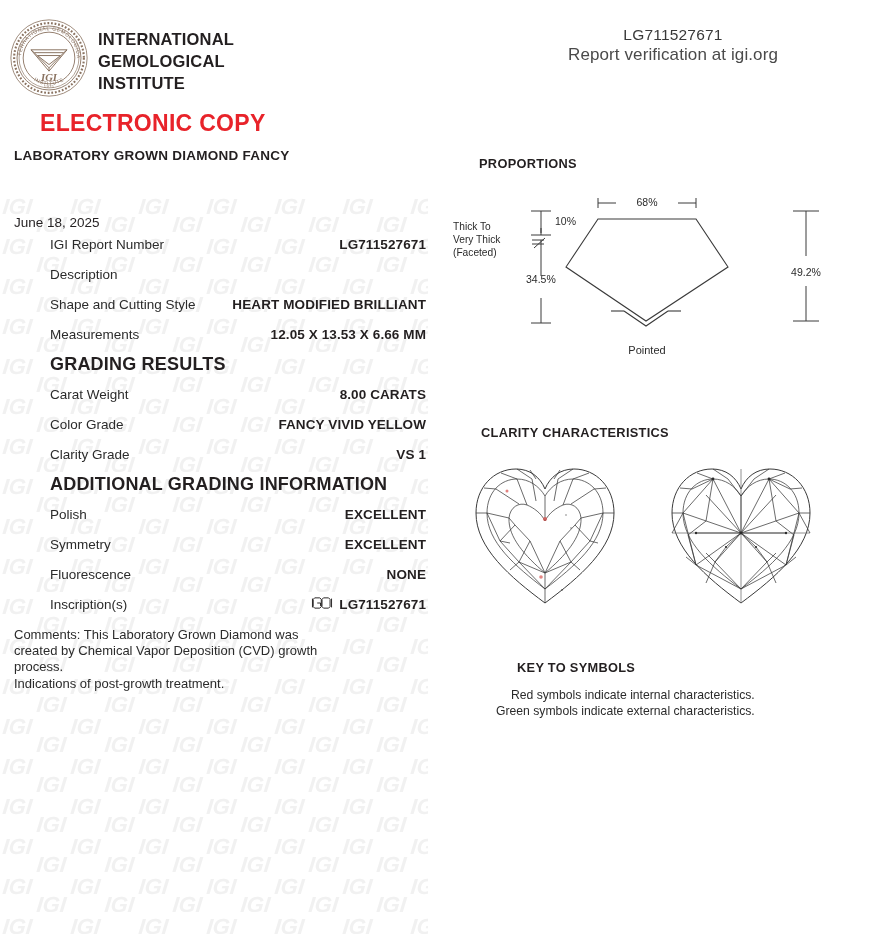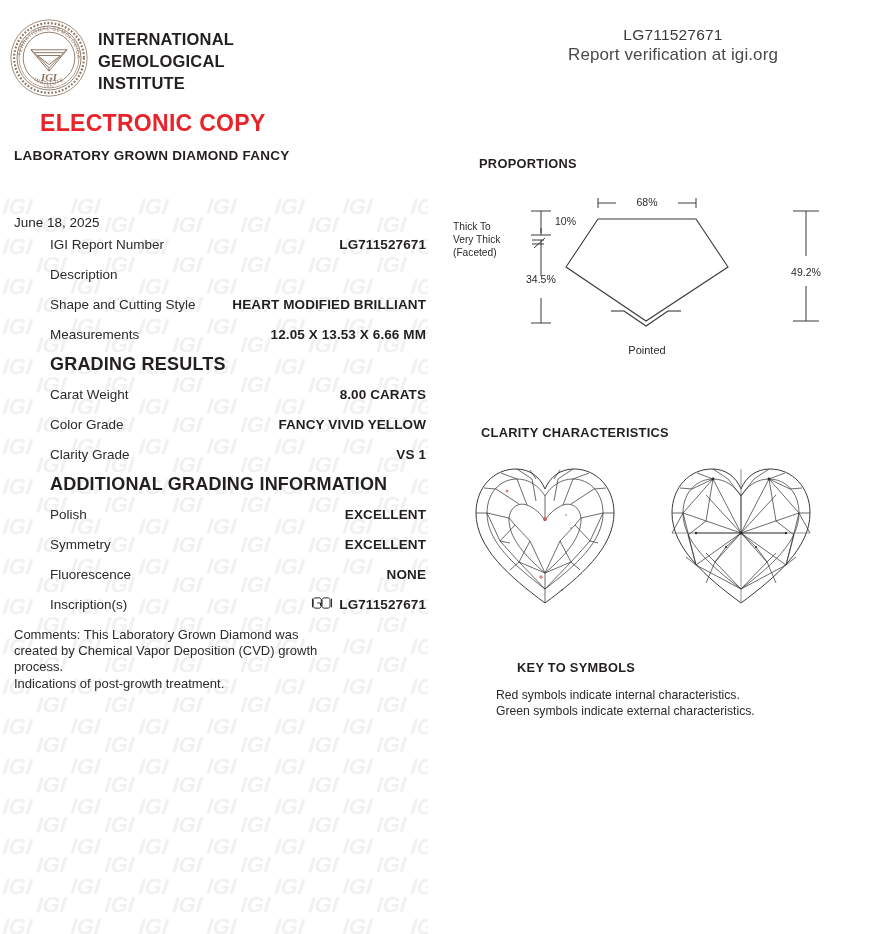--- a/index.html
+++ b/index.html
@@ -197,20 +197,21 @@
   #proportions-svg { position: absolute; left: 18px; top: 178px; }
   #plots-svg       { position: absolute; left: 40px; top: 455px; }
 
   #keysym-lines {
     position: absolute;
     left: 66px;
     top: 687px;
     font-size: 12.2px;
     line-height: 16px;
     color: #2b2b2b;
+    text-align: right;
   }
 </style>
 </head>
 <body>
 
 <div id="page">
 
   <div id="watermark">
     <svg width="428" height="742" viewBox="0 0 428 742" xmlns="http://www.w3.org/2000/svg" aria-hidden="true">
       <defs>

